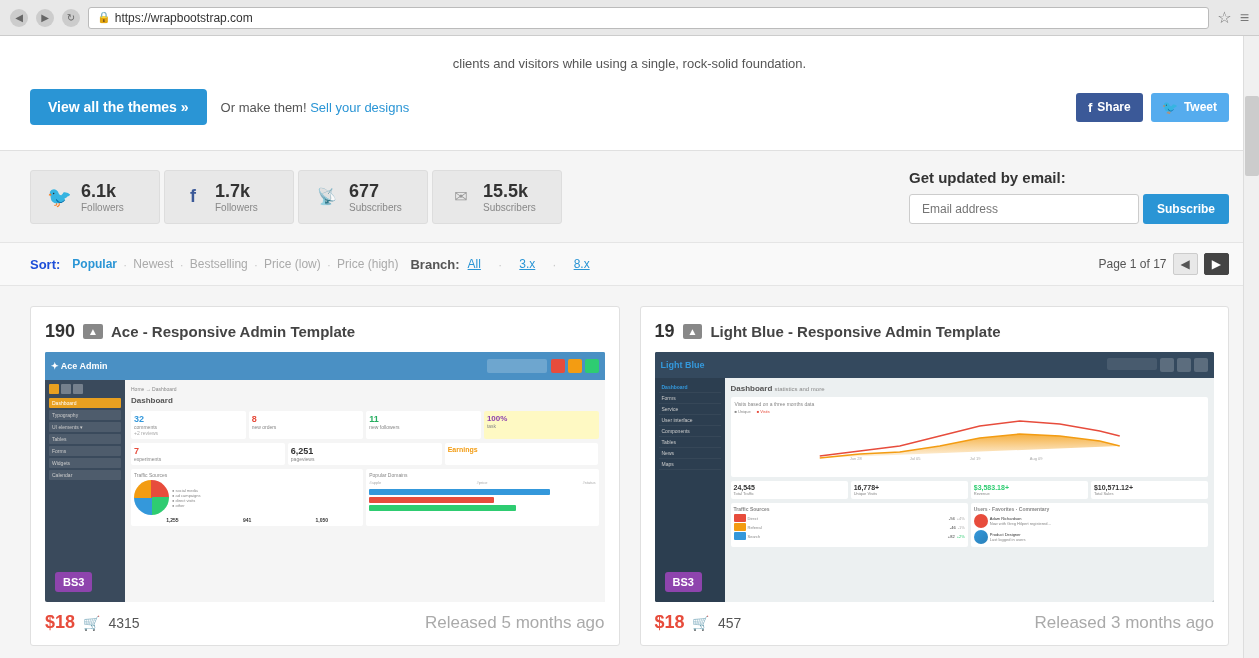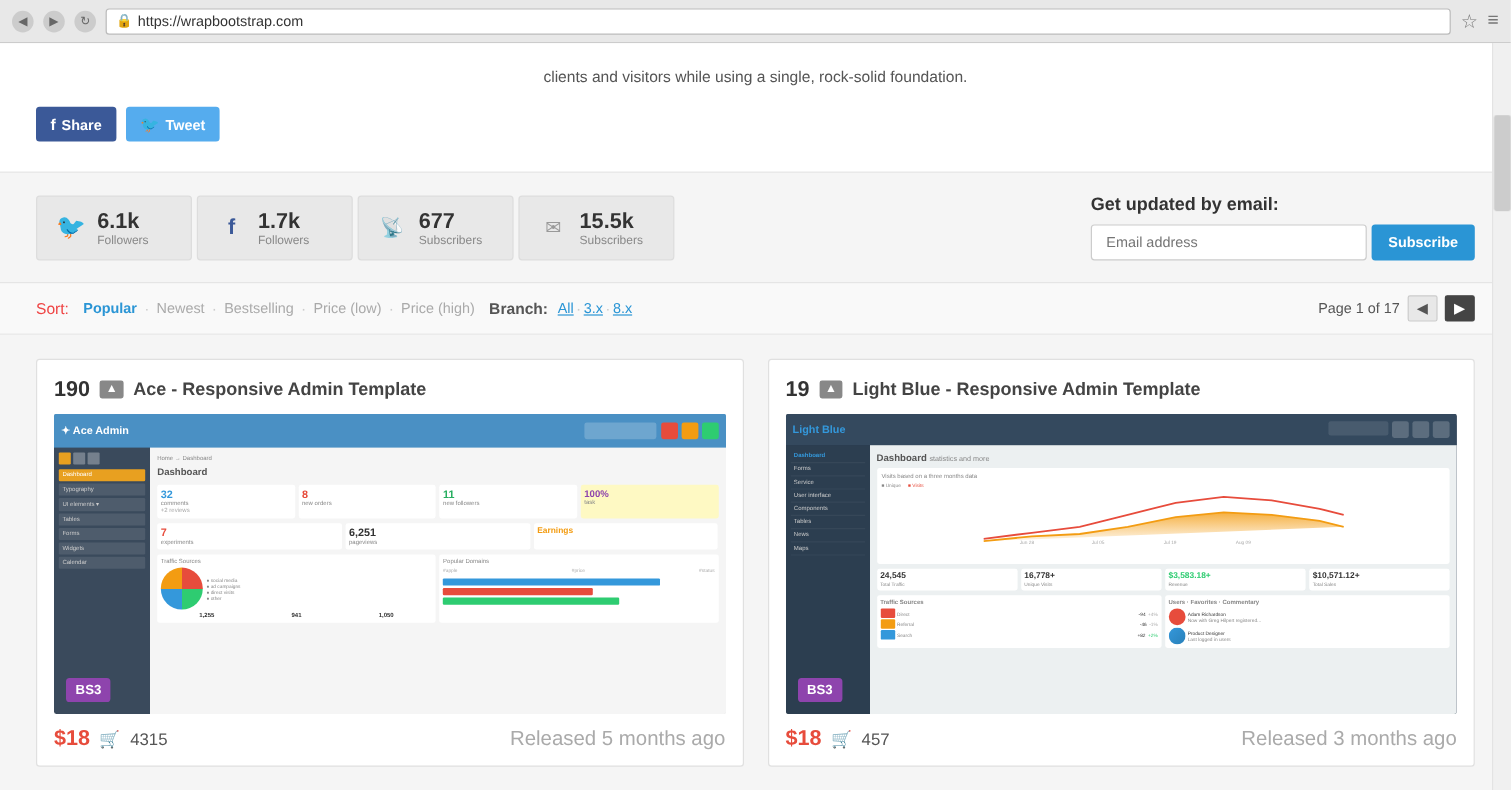--- a/index.html
+++ b/index.html
@@ -175,28 +175,28 @@
     .sort-bar {
       background: #f9f9f9;
       border-top: 1px solid #e5e5e5;
       border-bottom: 1px solid #e5e5e5;
       padding: 10px 30px;
       display: flex;
       align-items: center;
       justify-content: space-between;
     }
     .sort-left { display: flex; align-items: center; gap: 12px; }
-    .sort-label { font-weight: normal; color: #ef4444; }
+    .sort-label { font-weight: bold; color: #1d4ed8; }
     .sort-options { display: flex; gap: 6px; align-items: center; }
     .sort-option { color: #aaa; font-size: 12px; cursor: pointer; text-decoration: none; }
     .sort-option.active { color: #2a95d5; font-weight: bold; }
     .sort-dot { color: #ccc; }
     .branch-section { display: flex; align-items: center; gap: 8px; }
     .branch-label { color: #555; font-weight: bold; }
-    .branch-options { display: flex; gap: 2px; align-items: center; }
+    .branch-options { display: flex; gap: 17px; align-items: center; }
     .branch-option { color: #2a95d5; font-size: 12px; cursor: pointer; }
     .branch-dot { color: #ccc; }
     .pagination-info { color: #555; font-size: 12px; display: flex; align-items: center; gap: 6px; }
     .page-btn {
       background: #e8e8e8;
       border: 1px solid #ccc;
       padding: 3px 7px;
       cursor: pointer;
       font-size: 12px;
       color: #555;
@@ -396,20 +396,29 @@
     <span class="lock-icon">🔒</span>
     <span>https://wrapbootstrap.com</span>
   </div>
   <button class="star-btn">☆</button>
   <button class="menu-btn">≡</button>
 </div>
 
 <div class="hero-section">
   <div class="hero-tagline">clients and visitors while using a single, rock-solid foundation.</div>
   <div class="hero-actions">
+    <div class="hero-left">
+      <button class="btn-view-themes">
+        <span>View all the themes »</span>
+      </button>
+      <span class="make-them-text">
+        <span>Or make them!</span>
+        <a href="#">Sell your designs</a>
+      </span>
+    </div>
     <div class="social-buttons">
       <button class="btn-facebook">
         <span style="font-weight:900;font-size:13px;">f</span>
         <span>Share</span>
       </button>
       <button class="btn-twitter">
         <span style="font-size:13px;">🐦</span>
         <span>Tweet</span>
       </button>
     </div>

